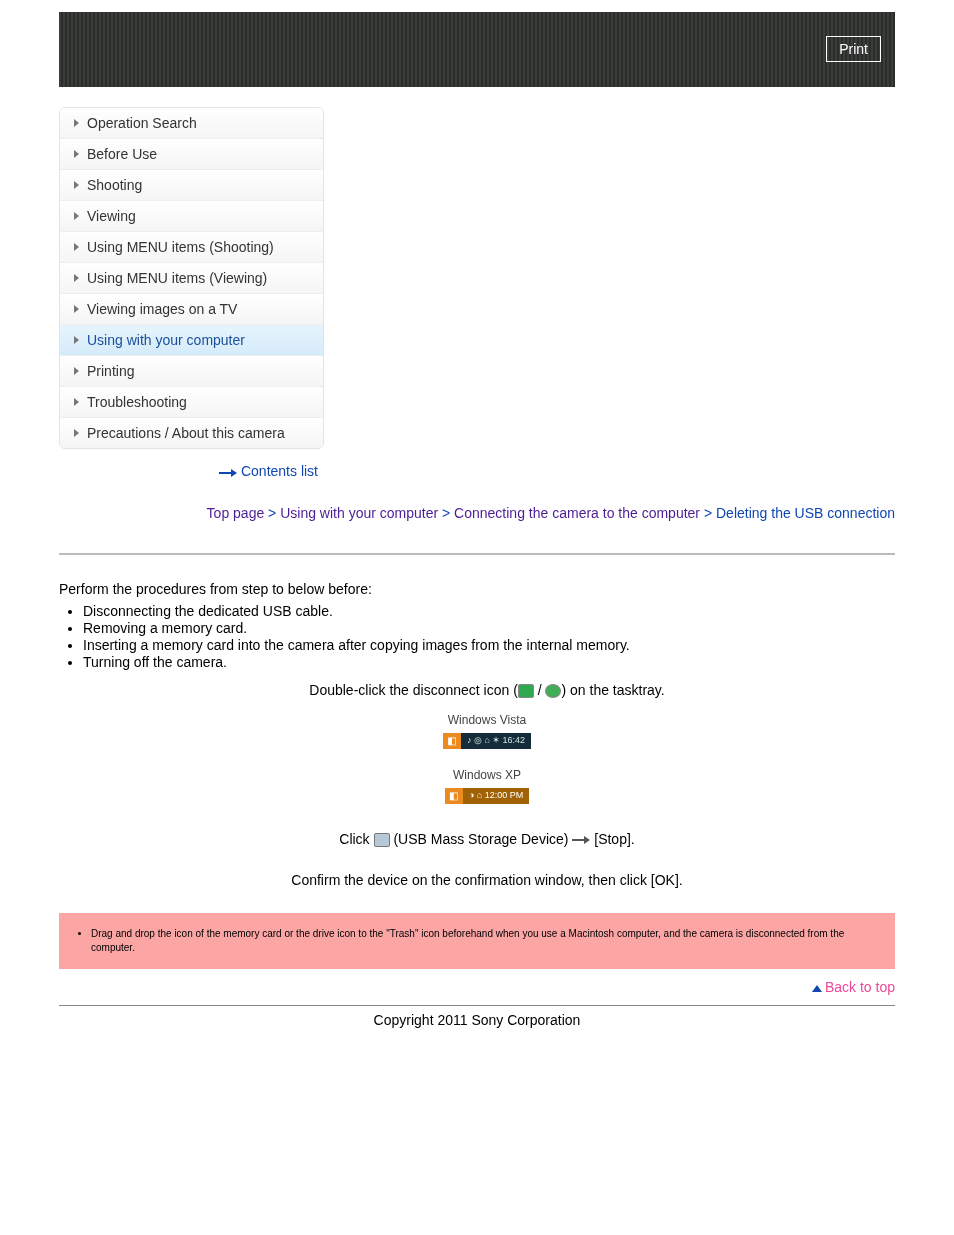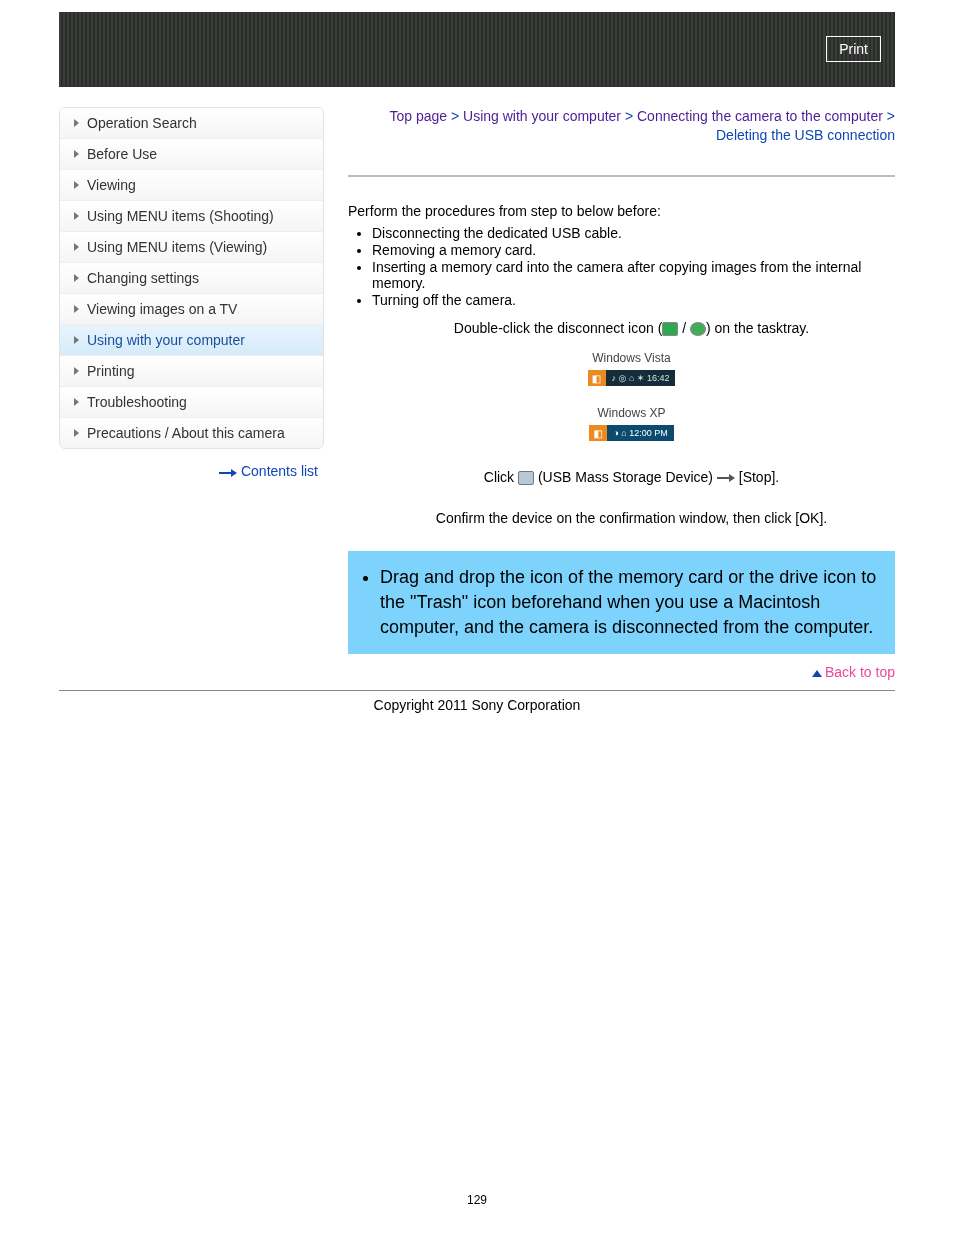--- a/index.html
+++ b/index.html
@@ -34,20 +34,21 @@
     padding: 4px 12px;
     font-size: 14px;
     cursor: pointer;
     background: transparent;
   }
   .layout {
     display: flex;
     align-items: flex-start;
     gap: 24px;
     margin-top: 20px;
+    flex-direction: column;
   }
   .sidebar {
     width: 265px;
     flex-shrink: 0;
   }
   .nav-list {
     border: 1px solid #e3e3e3;
     border-radius: 6px;
     overflow: hidden;
   }
@@ -112,21 +113,21 @@
   .tasktray-mock {
     display: inline-flex;
     align-items: center;
     border: 1px solid #fff;
     height: 18px;
     font-size: 9px;
     margin-top: 1px;
   }
   .tasktray-mock .orange { background:#eb8a1e; width:18px; height:100%; display:flex; align-items:center; justify-content:center; color:#fff; font-size:10px; }
   .tasktray-mock.vista .rest { background:#152d3a; color:#cfe5de; padding:0 6px; height:100%; display:flex; align-items:center; }
-  .tasktray-mock.xp .rest { background:#0c4a6e; color:#fff; padding:0 6px; height:100%; display:flex; align-items:center; }
+  .tasktray-mock.xp .rest { background:#a16207; color:#fff; padding:0 6px; height:100%; display:flex; align-items:center; }
   .disc-icon-vista {
     display:inline-block; width:16px; height:14px;
     background:#2fa84f; border:1px solid #888; border-radius:2px;
     vertical-align:middle;
   }
   .disc-icon-xp {
     display:inline-block; width:16px; height:14px;
     background:#3fae57; border:1px solid #888; border-radius:50%;
     vertical-align:middle;
   }
@@ -145,24 +146,24 @@
     content:""; position:absolute; top:3px; left:0; width:12px; height:2px; background:#555;
   }
   .right-arrow::after {
     content:""; position:absolute; right:0; top:0;
     width:0; height:0;
     border-top:4px solid transparent;
     border-bottom:4px solid transparent;
     border-left:6px solid #555;
   }
   .note-box {
-    background: #7dd3fc;
+    background: #fca5a5;
     padding: 14px 14px;
     margin-top: 22px;
-    font-size: 18px;
+    font-size: 10px;
   }
   .note-box ul { margin: 0; padding-left: 18px; }
   .note-box li { line-height: 1.4; }
   .back-top-row {
     text-align: right;
     margin-top: 10px;
     font-size: 14px;
   }
   .back-top-row a { color:#ec4899; text-decoration:none; cursor:pointer; }
   .up-tri-icon {
@@ -193,33 +194,33 @@
         <div class="nav-item">
             <span class="tri"></span>
             <span>Operation Search</span>
           </div>
         <div class="nav-item">
             <span class="tri"></span>
             <span>Before Use</span>
           </div>
         <div class="nav-item">
             <span class="tri"></span>
+            <span>Shooting</span>
+          </div>
+        <div class="nav-item">
+            <span class="tri"></span>
             <span>Viewing</span>
           </div>
         <div class="nav-item">
             <span class="tri"></span>
             <span>Using MENU items (Shooting)</span>
           </div>
         <div class="nav-item">
             <span class="tri"></span>
             <span>Using MENU items (Viewing)</span>
-          </div>
-        <div class="nav-item">
-            <span class="tri"></span>
-            <span>Changing settings</span>
           </div>
         <div class="nav-item">
             <span class="tri"></span>
             <span>Viewing images on a TV</span>
           </div>
         <div class="nav-item active">
             <span class="tri"></span>
             <span>Using with your computer</span>
           </div>
         <div class="nav-item">

